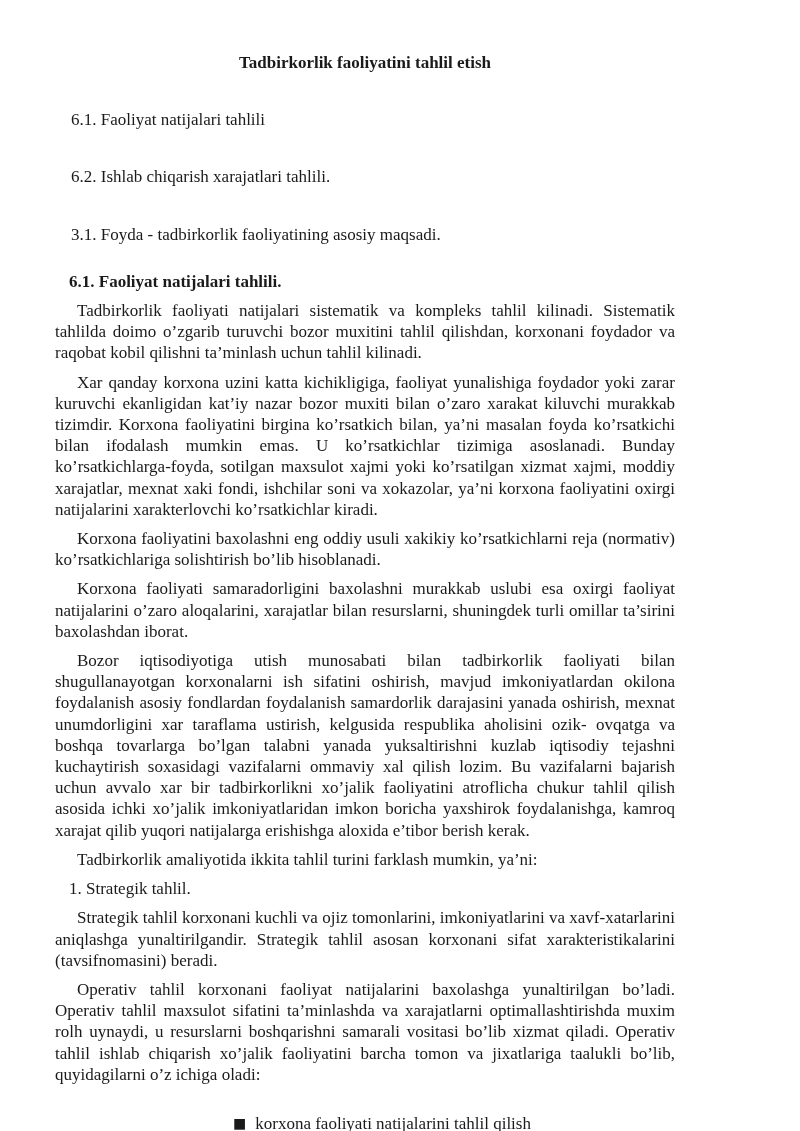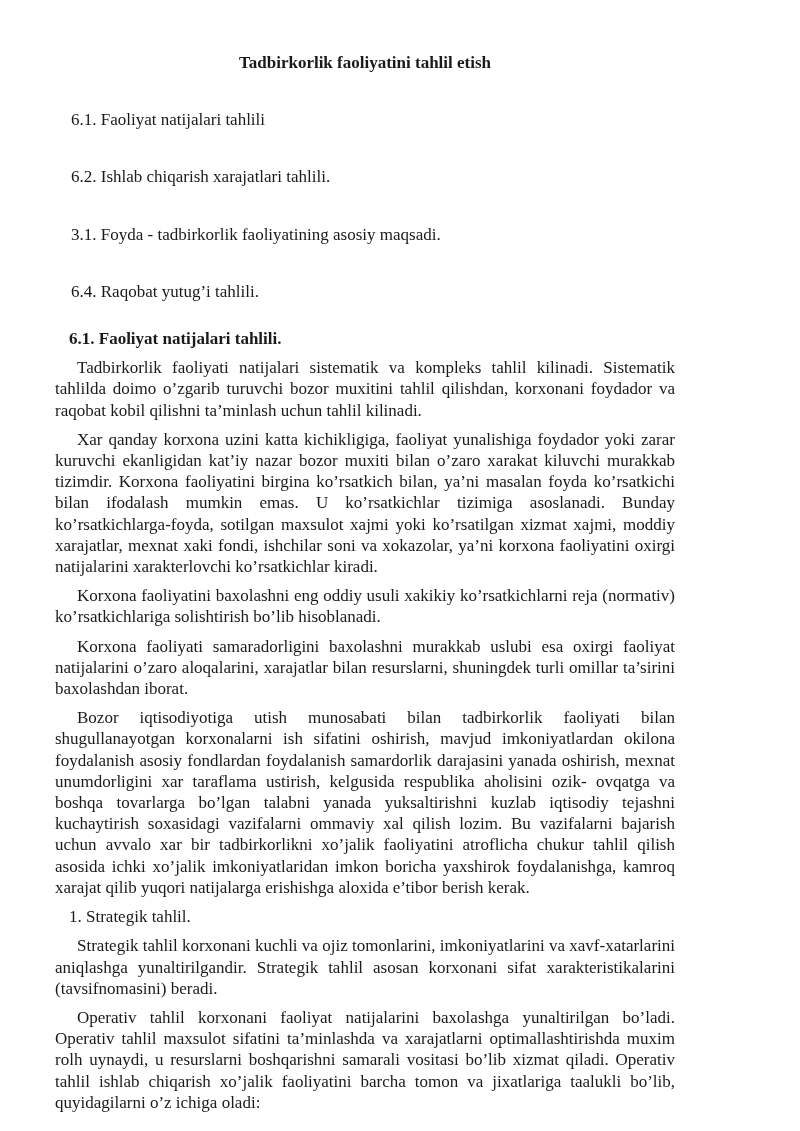--- a/index.html
+++ b/index.html
@@ -66,30 +66,30 @@
 <body>
 
 <div class="page">
 
   <h1 class="doc-title">Tadbirkorlik faoliyatini tahlil etish</h1>
 
   <div class="toc">
     <div class="toc-item">6.1. Faoliyat natijalari tahlili</div>
     <div class="toc-item">6.2. Ishlab chiqarish xarajatlari tahlili.</div>
     <div class="toc-item">3.1. Foyda - tadbirkorlik faoliyatining asosiy maqsadi.</div>
-    <div class="toc-item">6.4. Raqobat yutug’i tahlili.</div>
   </div>
 
   <h2 class="section-heading">6.1. Faoliyat natijalari tahlili.</h2>
 
   <p class="para">Tadbirkorlik faoliyati natijalari sistematik va kompleks tahlil kilinadi. Sistematik tahlilda doimo o’zgarib turuvchi bozor muxitini tahlil qilishdan, korxonani foydador va raqobat kobil qilishni ta’minlash uchun tahlil kilinadi.</p>
   <p class="para">Xar qanday korxona uzini katta kichikligiga, faoliyat yunalishiga foydador yoki zarar kuruvchi ekanligidan kat’iy nazar bozor muxiti bilan o’zaro xarakat kiluvchi murakkab tizimdir. Korxona faoliyatini birgina ko’rsatkich bilan, ya’ni masalan foyda ko’rsatkichi bilan ifodalash mumkin emas. U ko’rsatkichlar tizimiga asoslanadi. Bunday ko’rsatkichlarga-foyda, sotilgan maxsulot xajmi yoki ko’rsatilgan xizmat xajmi, moddiy xarajatlar, mexnat xaki fondi, ishchilar soni va xokazolar, ya’ni korxona faoliyatini oxirgi natijalarini xarakterlovchi ko’rsatkichlar kiradi.</p>
   <p class="para">Korxona faoliyatini baxolashni eng oddiy usuli xakikiy ko’rsatkichlarni reja (normativ) ko’rsatkichlariga solishtirish bo’lib hisoblanadi.</p>
   <p class="para">Korxona faoliyati samaradorligini baxolashni murakkab uslubi esa oxirgi faoliyat natijalarini o’zaro aloqalarini, xarajatlar bilan resurslarni, shuningdek turli omillar ta’sirini baxolashdan iborat.</p>
   <p class="para">Bozor iqtisodiyotiga utish munosabati bilan tadbirkorlik faoliyati bilan shugullanayotgan korxonalarni ish sifatini oshirish, mavjud imkoniyatlardan okilona foydalanish asosiy fondlardan foydalanish samardorlik darajasini yanada oshirish, mexnat unumdorligini xar taraflama ustirish, kelgusida respublika aholisini ozik- ovqatga va boshqa tovarlarga bo’lgan talabni yanada yuksaltirishni kuzlab iqtisodiy tejashni kuchaytirish soxasidagi vazifalarni ommaviy xal qilish lozim. Bu vazifalarni bajarish uchun avvalo xar bir tadbirkorlikni xo’jalik faoliyatini atroflicha chukur tahlil qilish asosida ichki xo’jalik imkoniyatlaridan imkon boricha yaxshirok foydalanishga, kamroq xarajat qilib yuqori natijalarga erishishga aloxida e’tibor berish kerak.</p>
+  <p class="para">Tadbirkorlik amaliyotida ikkita tahlil turini farklash mumkin, ya’ni:</p>
 
   <div class="num-item">1. Strategik tahlil.</div>
 
   <p class="para">Strategik tahlil korxonani kuchli va ojiz tomonlarini, imkoniyatlarini va xavf-xatarlarini aniqlashga yunaltirilgandir. Strategik tahlil asosan korxonani sifat xarakteristikalarini (tavsifnomasini) beradi.</p>
   <p class="para">Operativ tahlil korxonani faoliyat natijalarini baxolashga yunaltirilgan bo’ladi. Operativ tahlil maxsulot sifatini ta’minlashda va xarajatlarni optimallashtirishda muxim rolh uynaydi, u resurslarni boshqarishni samarali vositasi bo’lib xizmat qiladi. Operativ tahlil ishlab chiqarish xo’jalik faoliyatini barcha tomon va jixatlariga taalukli bo’lib, quyidagilarni o’z ichiga oladi:</p>
 
   <div class="bullet-item">
     <span class="sq">■</span><span>korxona faoliyati natijalarini tahlil qilish</span>
   </div>
   <div class="bullet-item">

